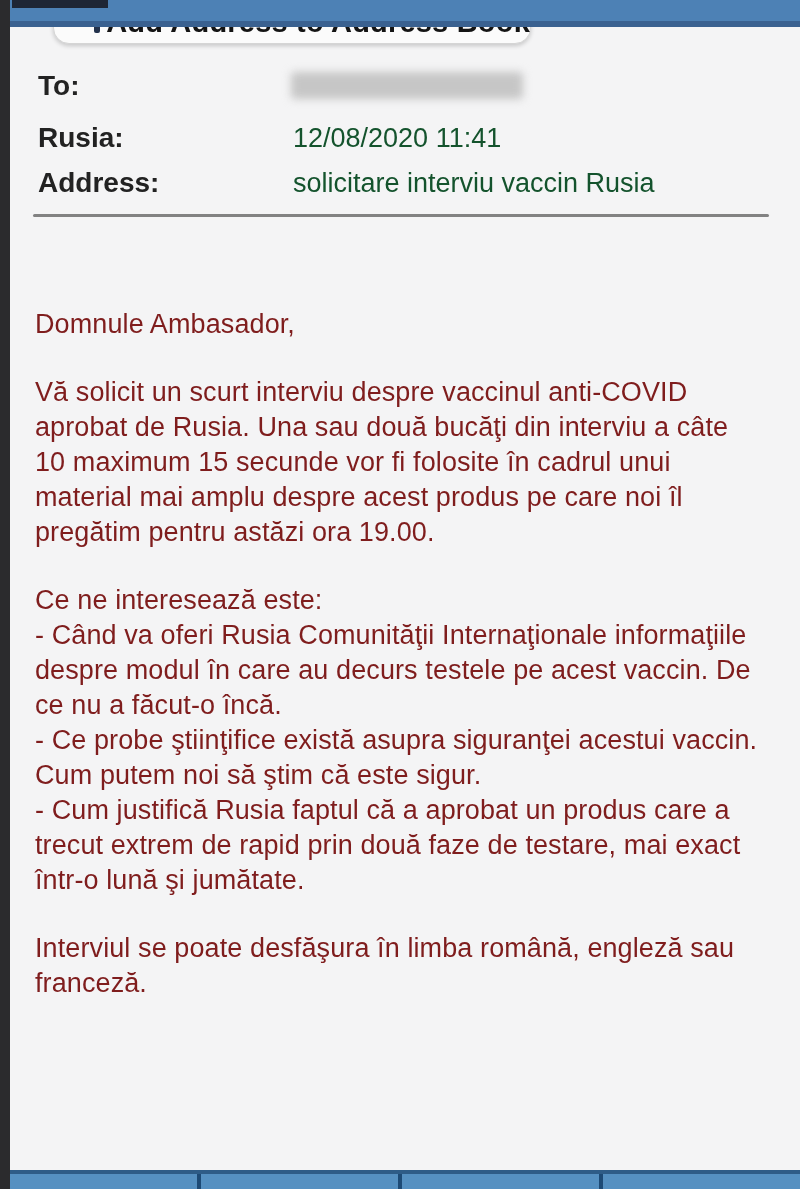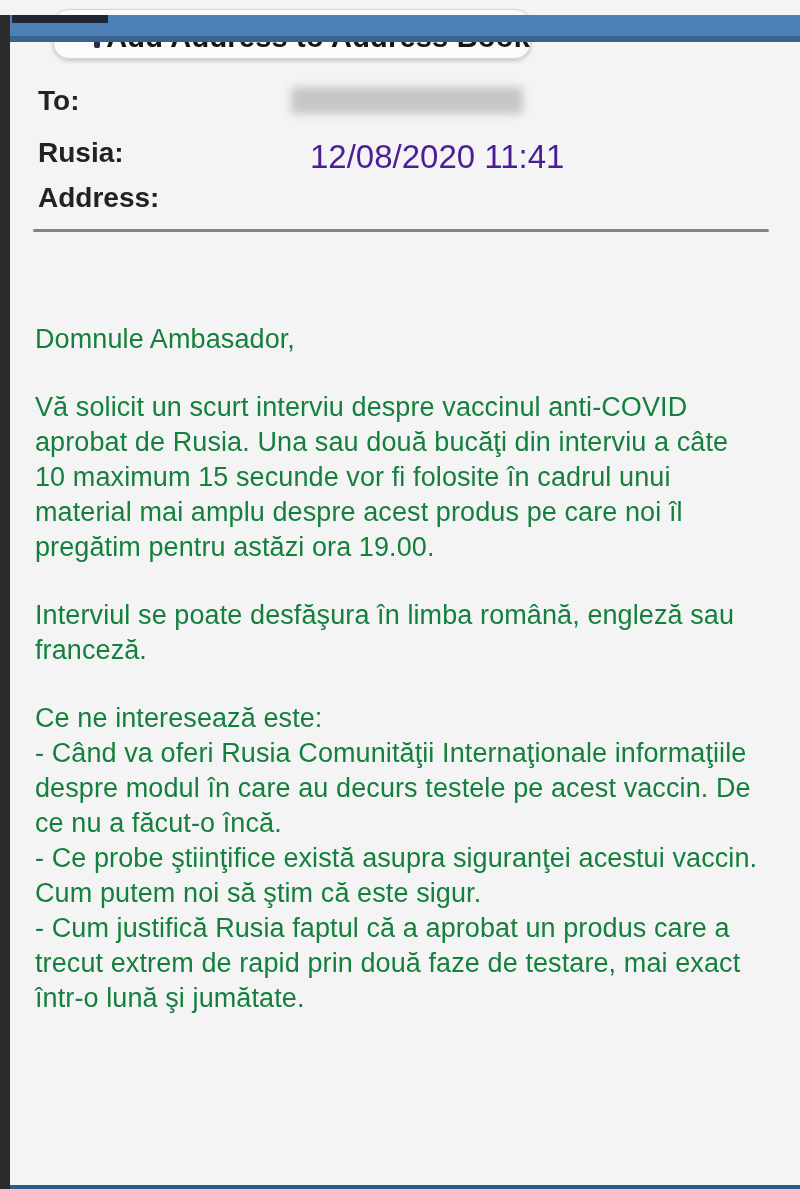--- a/index.html
+++ b/index.html
@@ -4,21 +4,21 @@
 <style>
   html, body { margin: 0; padding: 0; }
   body {
     width: 800px; height: 1189px;
     background: #f4f4f5;
     font-family: "Liberation Sans", sans-serif;
     color: #1b1b1b;
     overflow: hidden;
     position: relative;
   }
-  .screen { position: absolute; inset: 0; margin-top: 15px; }
+  .screen { position: absolute; inset: 0; }
 
   
   .left-strip {
     position: absolute; left: 0; top: 0; width: 10px; height: 1189px;
     background: #2b2b2d; z-index: 30;
   }
 
   
   .add-btn {
     position: absolute; left: 53px; top: -6px; width: 478px; height: 50px;
@@ -52,43 +52,43 @@
     background: #1e2635; z-index: 11;
   }
 
   
   .hdr-row { position: absolute; left: 0; width: 800px; height: 34px; }
   .hdr-row .lbl {
     position: absolute; left: 38px; top: 0;
     font-size: 28px; font-weight: bold; color: #222;
   }
   .hdr-row .val {
-    position: absolute; left: 310px; top: 1px;
-    font-size: 33px; color: #4c1d95; white-space: nowrap;
+    position: absolute; left: 293px; top: 1px;
+    font-size: 27px; color: #14532d; white-space: nowrap;
   }
   .row-to      { top: 70px; }
   .row-date    { top: 122px; }
   .row-subject { top: 167px; }
   .redacted {
     position: absolute; left: 291px; top: 2px; width: 232px; height: 27px;
     background: #c6c6c6; border-radius: 4px; filter: blur(4px);
   }
 
   .divider {
     position: absolute; left: 33px; top: 214px; width: 736px; height: 3px;
     background: #828282; border-radius: 2px;
   }
 
   
   .email-body {
     position: absolute; left: 35px; top: 307px; width: 740px;
   }
   .email-body p {
     margin: 0 0 33px 0;
-    font-size: 27px; line-height: 35px; color: #15803d;
+    font-size: 27px; line-height: 35px; color: #7f1d1d;
     white-space: pre-line; letter-spacing: 0.1px;
   }
 
   
   .bottom-toolbar {
     position: absolute; left: 0; top: 1170px; width: 800px; height: 19px;
     background: #5590c1;
     border-top: 4px solid #2e5c87;
     box-sizing: border-box;
     display: flex; z-index: 20;
@@ -118,42 +118,43 @@
     <span class="redacted"></span>
   </div>
 
   <div class="hdr-row row-date">
     <span class="lbl">Rusia:</span>
     <span class="val">12/08/2020 11:41</span>
   </div>
 
   <div class="hdr-row row-subject">
     <span class="lbl">Address:</span>
+    <span class="val">solicitare interviu vaccin Rusia</span>
   </div>
 
   <div class="divider"></div>
 
   <div class="email-body">
     <p>Domnule Ambasador,</p>
     <p>Vă solicit un scurt interviu despre vaccinul anti-COVID
 aprobat de Rusia. Una sau două bucăţi din interviu a câte
 10 maximum 15 secunde vor fi folosite în cadrul unui
 material mai amplu despre acest produs pe care noi îl
 pregătim pentru astăzi ora 19.00.</p>
-    <p>Interviul se poate desfăşura în limba română, engleză sau
-franceză.</p>
     <p>Ce ne interesează este:
 - Când va oferi Rusia Comunităţii Internaţionale informaţiile
 despre modul în care au decurs testele pe acest vaccin. De
 ce nu a făcut-o încă.
 - Ce probe ştiinţifice există asupra siguranţei acestui vaccin.
 Cum putem noi să ştim că este sigur.
 - Cum justifică Rusia faptul că a aprobat un produs care a
 trecut extrem de rapid prin două faze de testare, mai exact
 într-o lună şi jumătate.</p>
+    <p>Interviul se poate desfăşura în limba română, engleză sau
+franceză.</p>
   </div>
 
   <div class="bottom-toolbar">
     <div class="bt-seg"></div>
     <div class="bt-div"></div>
     <div class="bt-seg"></div>
     <div class="bt-div"></div>
     <div class="bt-seg"></div>
     <div class="bt-div"></div>
     <div class="bt-seg"></div>

